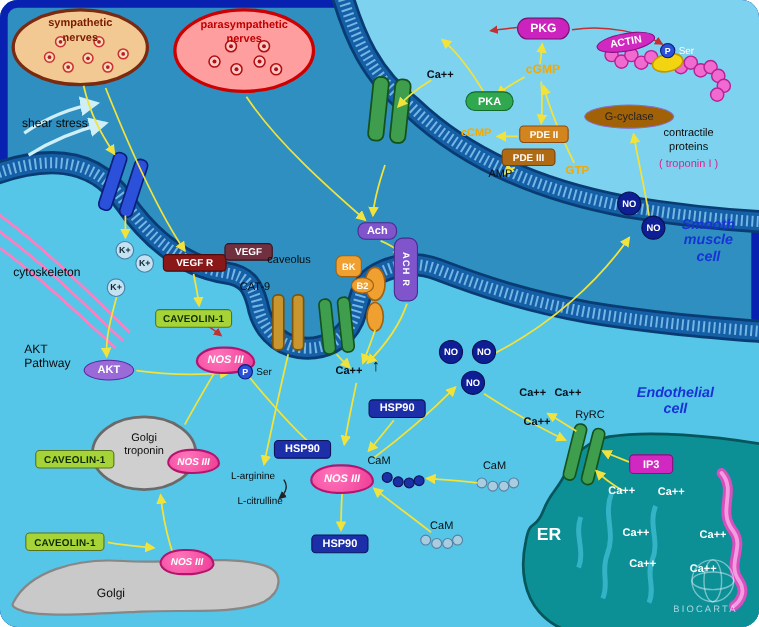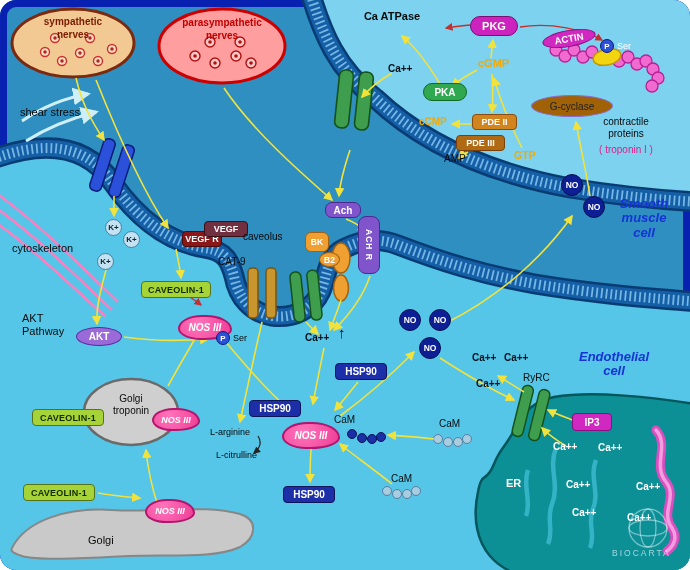--- a/index.html
+++ b/index.html
@@ -273,33 +273,32 @@
   <div>nerves</div>
 </div>
 
 <div class="lbl" style="left:20px; top:106px; font-size:11px;">shear stress</div>
 <div class="lbl" style="left:12px; top:242px; font-size:11px;">cytoskeleton</div>
 
 <div class="kplus" style="left:105px; top:219px;">K+</div>
 <div class="kplus" style="left:123px; top:231px;">K+</div>
 <div class="kplus" style="left:97px;  top:253px;">K+</div>
 
-<div class="box" style="left:148px; top:231px; width:40px; height:16px; background:#8B1818; border:1px solid #4A0C0C; font-size:9px;margin-left:34px;">VEGF R</div>
+<div class="box" style="left:148px; top:231px; width:58px; height:16px; background:#8B1818; border:1px solid #4A0C0C; font-size:9px;">VEGF R</div>
 <div class="box" style="left:204px; top:221px; width:44px; height:16px; background:#703040; border:1px solid #3A1018; font-size:9px;">VEGF</div>
 
 <div class="lbl" style="left:243px; top:231px;">caveolus</div>
 <div class="lbl" style="left:218px; top:256px;">CAT-9</div>
 
 <div class="box" style="left:325px; top:202px; width:36px; height:16px; background:#8055CC; border:1px solid #4A2A90; border-radius:7px;">Ach</div>
 <div class="box vert" style="left:358px; top:216px; width:22px; height:58px; background:#8055CC; border:1.5px solid #4A2A90; border-radius:8px; font-size:8.5px;">ACH R</div>
 <div class="box" style="left:305px; top:232px; width:24px; height:20px; background:#F0A030; border:1px solid #A06010; font-size:8.5px; border-radius:6px;">BK</div>
 <div class="box" style="left:319px; top:252px; width:21px; height:15px; background:#F0A030; border:1px solid #A06010; font-size:8.5px; border-radius:50%;">B2</div>
 
 <div class="lbl center b" style="left:330px; top:10px; width:124px; font-size:11px;">
-  <div>Ca ATPase</div>
 </div>
 <div class="box" style="left:470px; top:16px; width:48px; height:20px; background:#CC22BE; border:1.5px solid #7A0E72; border-radius:10px; font-size:11px;">PKG</div>
 <div class="box" style="left:542px; top:30px; width:54px; height:17px; background:#D028C0; border:1.5px solid #8A0E80; border-radius:50%; font-size:9.5px; transform:rotate(-10deg);">ACTIN</div>
 <div class="pcirc" style="left:600px; top:39px;">P</div>
 <div class="lbl" style="left:617px; top:41px; color:#fff; font-size:9px;">Ser</div>
 <div class="lbl orange" style="left:478px; top:57px; font-size:11px;">cGMP</div>
 <div class="box" style="left:423px; top:83px; width:44px; height:18px; background:#2FA84F; border:1.5px solid #116A2A; border-radius:9px;">PKA</div>
 <div class="box" style="left:531px; top:95px; width:82px; height:22px; background:#a16207; border:1.5px solid #8A6ACA; border-radius:50%; color:#222; font-weight:normal;">G-cyclase</div>
 <div class="lbl orange" style="left:419px; top:116px;">cCMP</div>
 <div class="box" style="left:472px; top:114px; width:45px; height:16px; background:#D2841E; border:1px solid #8B4A10; font-size:9px;">PDE II</div>
@@ -361,21 +360,21 @@
 <div class="ca" style="left:476px; top:378px;">Ca++</div>
 
 <div class="lbl" style="left:523px; top:372px;">RyRC</div>
 <div class="box" style="left:572px; top:413px; width:40px; height:18px; background:#D028C0; border:1.5px solid #8A0E80; border-radius:4px;">IP3</div>
 
 <div class="cell-lbl" style="left:566px; top:350px; width:96px;">
   <div>Endothelial</div>
   <div>cell</div>
 </div>
 
-<div class="lbl b" style="left:506px; top:477px; color:#fff; font-size:11px;text-align:center;">ER</div>
+<div class="lbl b" style="left:488px; top:477px; color:#fff; font-size:16px;text-align:center;">ER</div>
 <div class="ca ca-w" style="left:553px; top:441px;">Ca++</div>
 <div class="ca ca-w" style="left:598px; top:442px;">Ca++</div>
 <div class="ca ca-w" style="left:566px; top:479px;">Ca++</div>
 <div class="ca ca-w" style="left:636px; top:481px;">Ca++</div>
 <div class="ca ca-w" style="left:572px; top:507px;">Ca++</div>
 <div class="ca ca-w" style="left:627px; top:512px;">Ca++</div>
 
 <div class="lbl center" style="left:92px; top:393px; width:78px;">
   <div>Golgi</div>
   <div>troponin</div>

